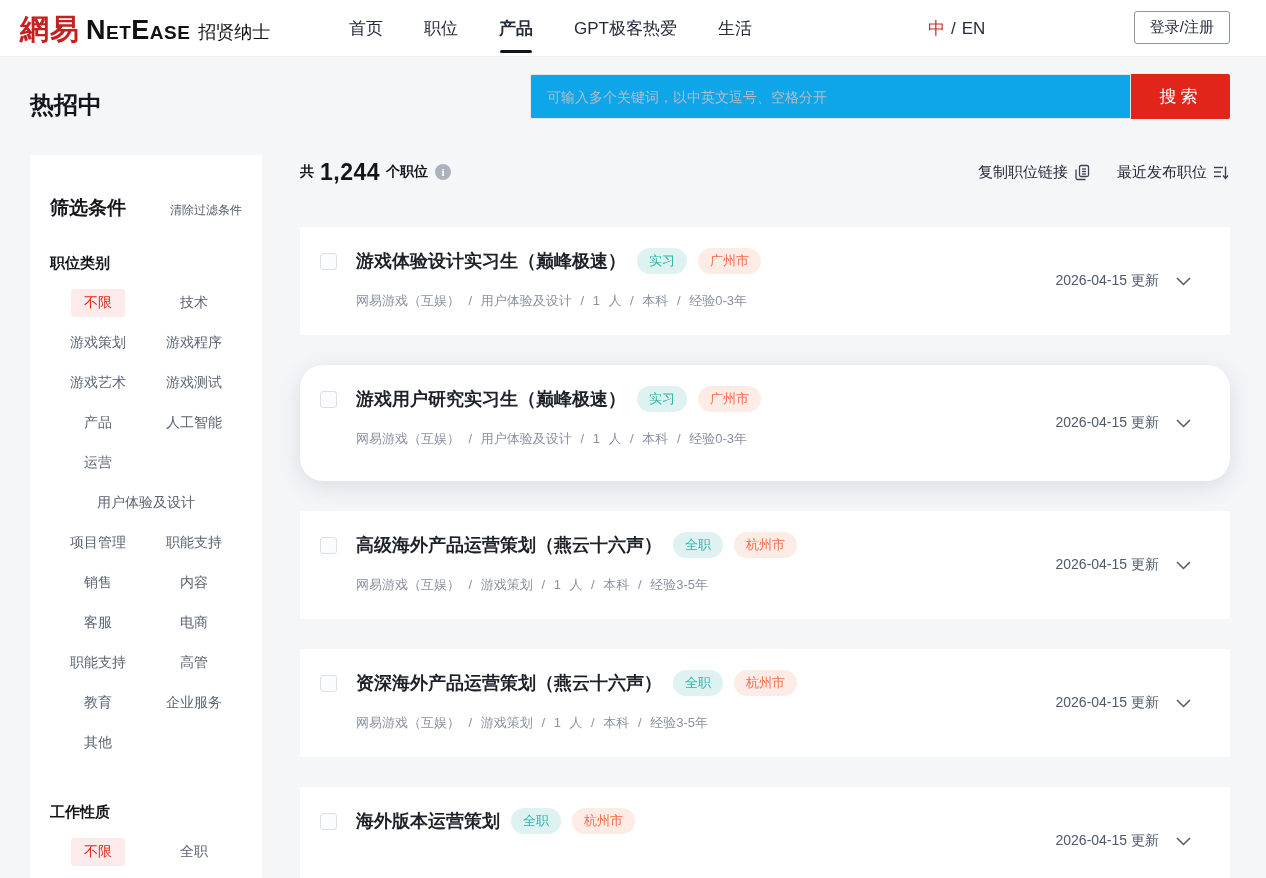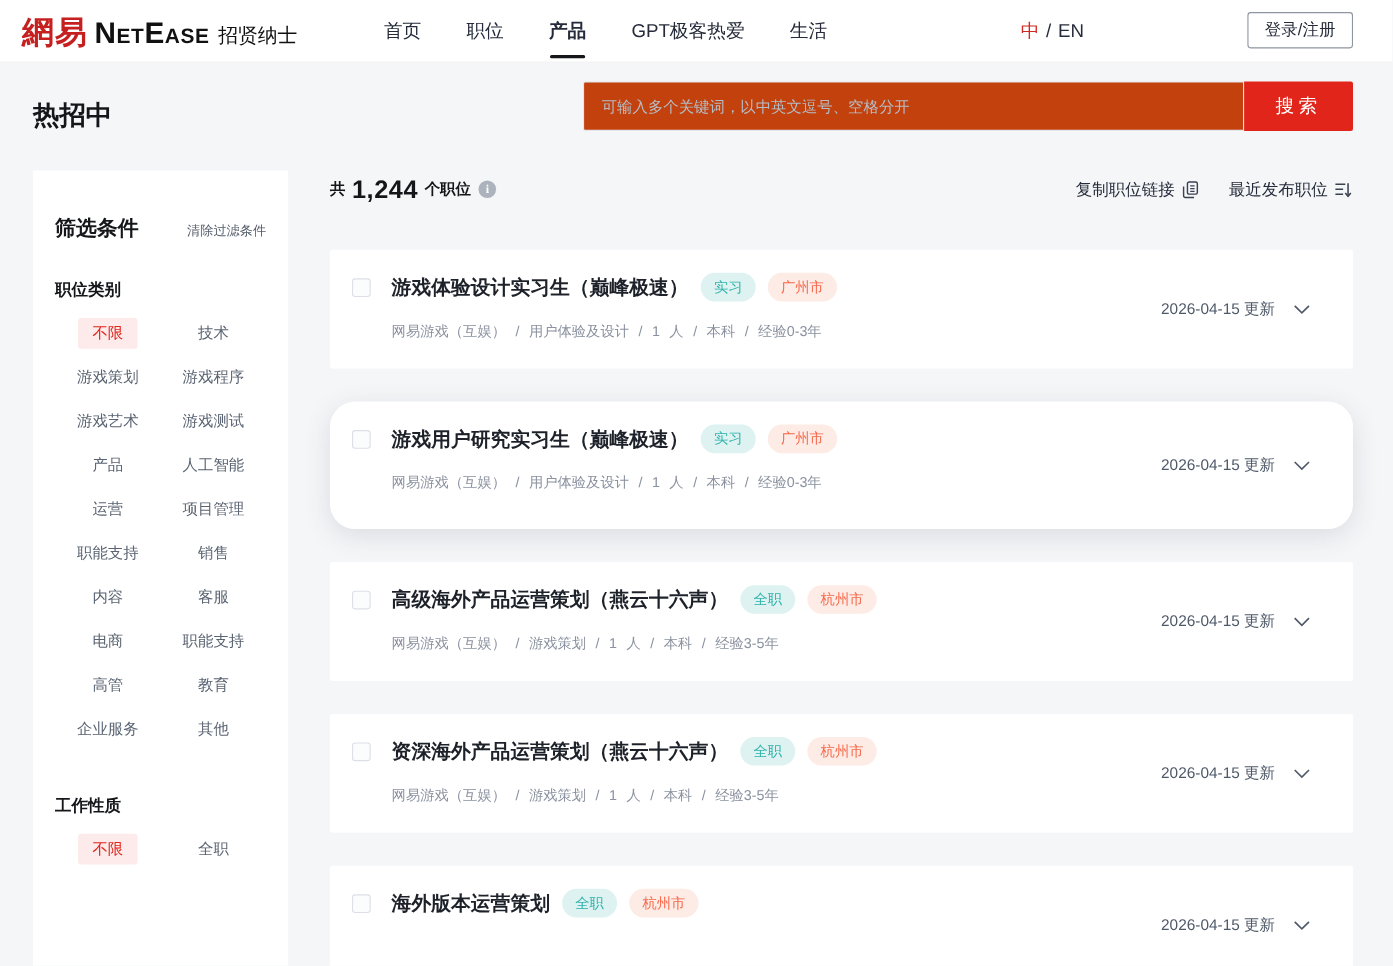--- a/index.html
+++ b/index.html
@@ -34,21 +34,21 @@
   .login-btn {
     position:absolute; right:36px; top:11px; height:33px; padding:0 15px;
     border:1px solid #8f959e; border-radius:3px; background:#fff;
     font-size:15px; color:#252b3a; display:flex; align-items:center; cursor:pointer;
   }
 
   
   .hot-label { position:absolute; left:30px; top:89px; font-size:24px; font-weight:bold; color:#14161a; }
   .search-input {
     position:absolute; left:530px; top:74px; width:601px; height:45px;
-    border:1px solid #e5e6eb; border-radius:2px 0 0 2px; background:#c2410c;
+    border:1px solid #e5e6eb; border-radius:2px 0 0 2px; background:#0ea5e9;
     padding:0 16px; font-size:14px; color:#1d2129; outline:none;
     font-family:"Liberation Sans", sans-serif;
   }
   .search-input::placeholder { color:#b6bcc6; }
   .search-btn {
     position:absolute; left:1131px; top:74px; width:99px; height:45px;
     background:#e1251b; color:#fff; border:none; border-radius:0 2px 2px 0;
     font-size:17px; letter-spacing:4px; cursor:pointer;
     font-family:"Liberation Sans", sans-serif;
   }
@@ -171,20 +171,23 @@
       </div>
     <div class="filter-opt">
         <span>产品</span>
       </div>
     <div class="filter-opt">
         <span>人工智能</span>
       </div>
     <div class="filter-opt">
         <span>运营</span>
       </div>
+    <div class="filter-opt wide">
+        <span>用户体验及设计</span>
+      </div>
     <div class="filter-opt">
         <span>项目管理</span>
       </div>
     <div class="filter-opt">
         <span>职能支持</span>
       </div>
     <div class="filter-opt">
         <span>销售</span>
       </div>
     <div class="filter-opt">

